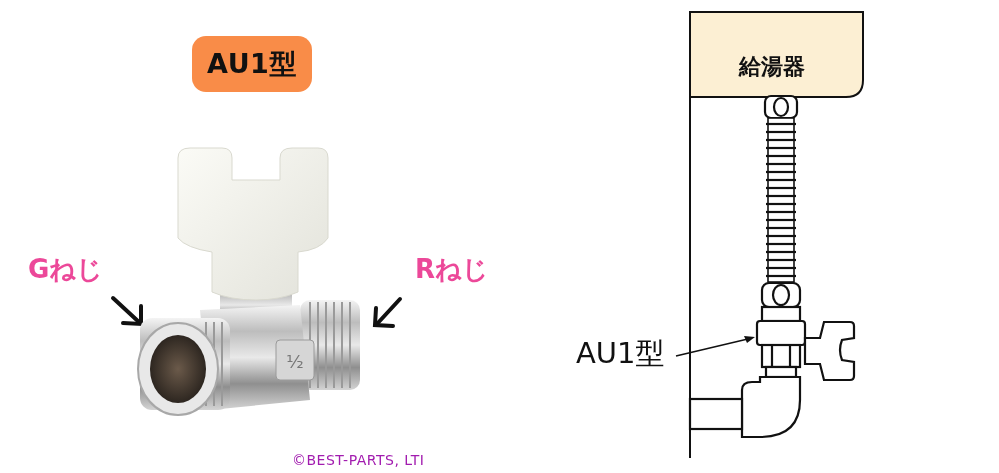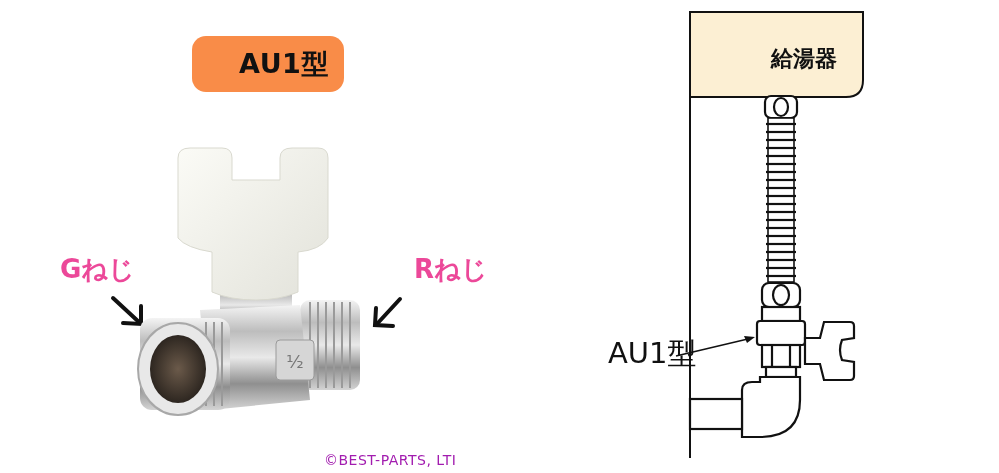--- a/index.html
+++ b/index.html
@@ -1,36 +1,36 @@
 <!DOCTYPE html>
 <html><head>
 <meta charset="utf-8">
 <style>
   html, body { margin:0; padding:0; background:#ffffff; }
   body { width:999px; height:473px; position:relative; overflow:hidden;
          font-family:"DejaVu Sans", "Liberation Sans", sans-serif; }
-  .abs { position:absolute;padding-left:32px; }
+  .abs { position:absolute; }
   .badge { left:192px; top:36px; width:120px; height:56px; background:#f98c48; border-radius:14px;
            display:flex; align-items:center; justify-content:center;
            font-weight:bold; font-size:27px; color:#111; letter-spacing:0.5px; }
   .lbl { font-weight:bold; font-size:26px; color:#ec4899; }
   .copyright { left:292px; top:452px; font-size:14px; color:#a21caf; letter-spacing:0.5px; }
-  .heater-label { font-size:22px; color:#111; font-weight:bold; }
+  .heater-label { font-size:22px; color:#111; font-weight:bold;margin-top:8px; }
   .au1-label { left:576px; top:334px; font-size:29px; color:#111; }
   svg { position:absolute; left:0; top:0; }
 </style>
 </head>
 <body>
 
 <div class="abs badge">
   <span>AU1型</span>
 </div>
 
 <div class="abs lbl" style="left:28px;top:252px;">Gねじ</div>
-<div class="abs lbl" style="left:382px;top:252px;text-align:right;">Rねじ</div>
+<div class="abs lbl" style="left:415px;top:252px;text-align:right;">Rねじ</div>
 
 <svg width="999" height="473" viewBox="0 0 999 473">
   <defs>
     <linearGradient id="chrome" x1="0" y1="0" x2="0" y2="1">
       <stop offset="0" stop-color="#f4f4f4"></stop>
       <stop offset="0.25" stop-color="#bdbdbd"></stop>
       <stop offset="0.5" stop-color="#e9e9e9"></stop>
       <stop offset="0.75" stop-color="#8f8f8f"></stop>
       <stop offset="1" stop-color="#d4d4d4"></stop>
     </linearGradient>

